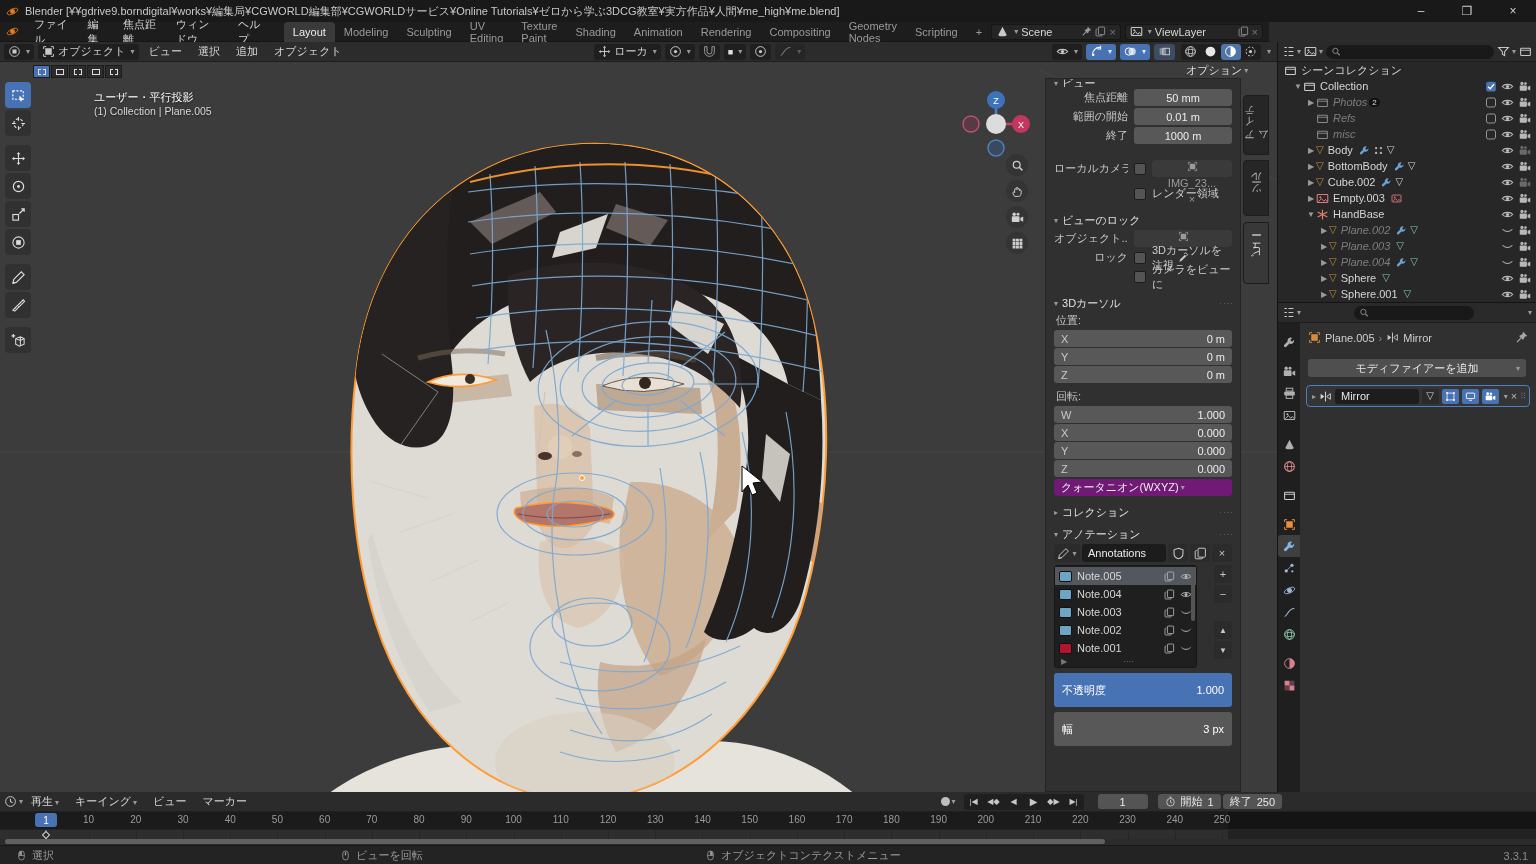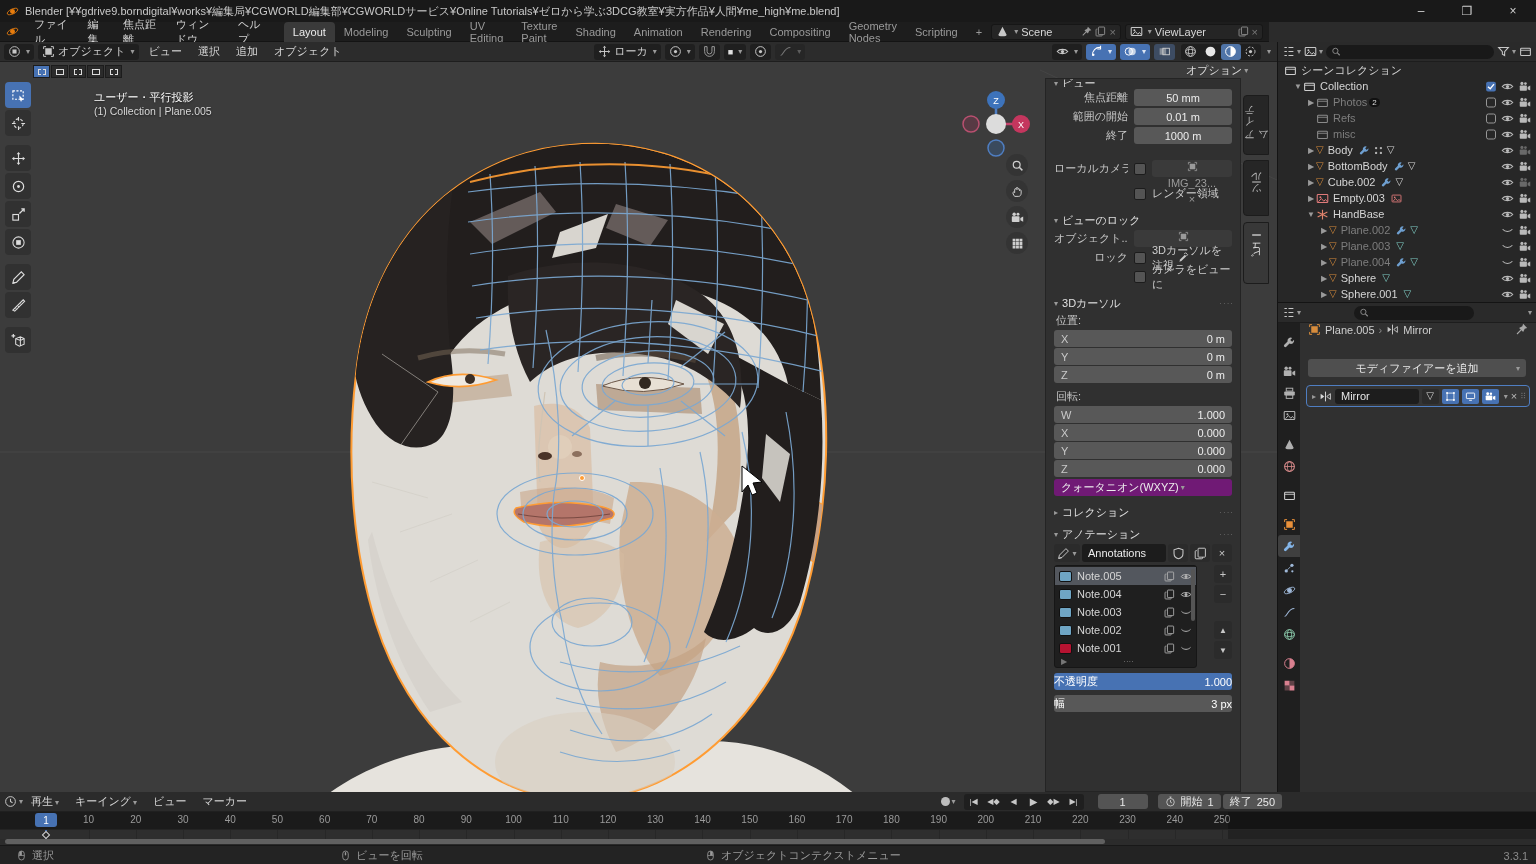--- a/index.html
+++ b/index.html
@@ -44,36 +44,36 @@
   #npanel{left:1045px;top:16px;width:196px;height:714px;background:#303030;border:1px solid #242424;overflow:hidden;font-size:11px;}
   .npsech{display:flex;align-items:center;height:16px;margin:6px 6px 2px;color:#e0e0e0;gap:4px;}
   .npsech .dots{margin-left:auto;color:#6a6a6a;letter-spacing:1px;font-size:8px;}
   .nprow{display:flex;align-items:center;height:17px;margin:2px 8px;gap:6px;}
   .nplabel{width:74px;text-align:right;color:#c6c6c6;flex:none;white-space:nowrap;overflow:hidden;}
   .fld{flex:1;height:17px;background:#585858;border-radius:3px;display:flex;align-items:center;justify-content:center;color:#ececec;}
   .fld.axis{justify-content:space-between;padding:0 7px;}
   .fld.dark{background:#3a3a3a;color:#9a9a9a;justify-content:flex-start;padding:0 5px;gap:4px;flex-direction:column;}
   .fld.drop{justify-content:flex-start;padding:0 7px;background:#701a75;}
   .cbx{width:12px;height:12px;border:1px solid #1c1c1c;border-radius:2px;background:#545454;flex:none;}
-  .npslider{margin:5px 8px;height:17px;border-radius:3px;display:flex;align-items:center;justify-content:space-between;padding:0 0;color:#fff;}
+  .npslider{margin:5px 8px;height:34px;border-radius:3px;display:flex;align-items:center;justify-content:space-between;padding:0 8px;color:#fff;}
   .np-ann{display:flex;margin:2px 8px;gap:2px;height:18px;}
   .abtn{width:20px;height:18px;background:#2b2b2b;border-radius:3px;display:flex;align-items:center;justify-content:center;color:#c8c8c8;}
   .noterow{display:flex;align-items:center;height:18px;padding:0 4px;gap:5px;color:#d5d5d5;}
   .noterow.sel{background:#53575e;}
   .swatch{width:13px;height:11px;border-radius:2px;border:1px solid #111;flex:none;}
   
   .vtab{position:absolute;left:1243px;width:26px;background:#262626;border:1px solid #1c1c1c;border-radius:0 4px 4px 0;color:#b5b5b5;display:flex;align-items:center;justify-content:center;writing-mode:vertical-rl;transform:rotate(180deg);padding:8px 0;font-size:10.5px;}
   .vtab.active{background:#383838;color:#e6e6e6;}
   
   #outliner{left:1277px;top:42px;width:259px;height:260px;background:#272727;border-left:1px solid #141414;overflow:hidden;}
   #ol-header{height:20px;background:#2a2a2a;border-bottom:1px solid #1d1d1d;display:flex;align-items:center;padding:0 4px;gap:3px;}
   .olsearch{flex:1;height:14px;background:#191919;border-radius:7px;display:flex;align-items:center;padding:0 5px;color:#8a8a8a;gap:4px;}
   .olrow{display:flex;align-items:center;height:16px;padding-right:3px;color:#d5d5d5;}
   .olrow .nm{margin-left:4px;white-space:nowrap;}
-  .olrow .nm.dim2{color:#7d7d7d;}
+  .olrow .nm.dim2{color:#7d7d7d;font-style:italic;}
   .olrow .sp{flex:1;}
   .olcol{width:17px;display:flex;justify-content:center;flex:none;color:#b9b9b9;}
   .tri{font-size:10px;line-height:1;}
   .arr{width:10px;color:#9a9a9a;font-size:8px;text-align:center;flex:none;}
   .badge{background:#111;border-radius:6px;font-size:8px;padding:0 3px;color:#ddd;margin-left:2px;}
   
   #props{left:1277px;top:302px;width:259px;height:490px;background:#303030;border-left:1px solid #141414;border-top:1px solid #141414;overflow:hidden;}
   #pr-header{height:20px;background:#2a2a2a;border-bottom:1px solid #1d1d1d;display:flex;align-items:center;padding:0 4px;gap:4px;}
   #pr-tabs{position:absolute;left:0;top:20px;width:22px;height:470px;background:#1f1f1f;display:flex;flex-direction:column;align-items:center;padding-top:8px;}
   .prtab{width:22px;height:22px;display:flex;align-items:center;justify-content:center;color:#ababab;}
@@ -1408,21 +1408,21 @@
           <svg class="ic" style="color:#d9808f">
             <use href="#sy-halfsph"></use>
           </svg>
         </div>
         <div class="prtab">
           <svg class="ic" style="color:#d9808f">
             <use href="#sy-checker"></use>
           </svg>
         </div>
       </div>
-    <div class="abs flex" style="left:30px;top:20px;right:8px;gap:4px">
+    <div class="abs flex" style="left:30px;top:28px;right:8px;gap:4px">
       <svg class="ic" style="color:#d78c3c">
           <use href="#sy-objsq"></use>
         </svg>
       <span>Plane.005</span>
       <span style="color:#888">›</span>
       <svg class="ic" style="color:#c8c8c8">
           <use href="#sy-mirror"></use>
         </svg>
       <span>Mirror</span>
       <span style="flex:1"></span>

